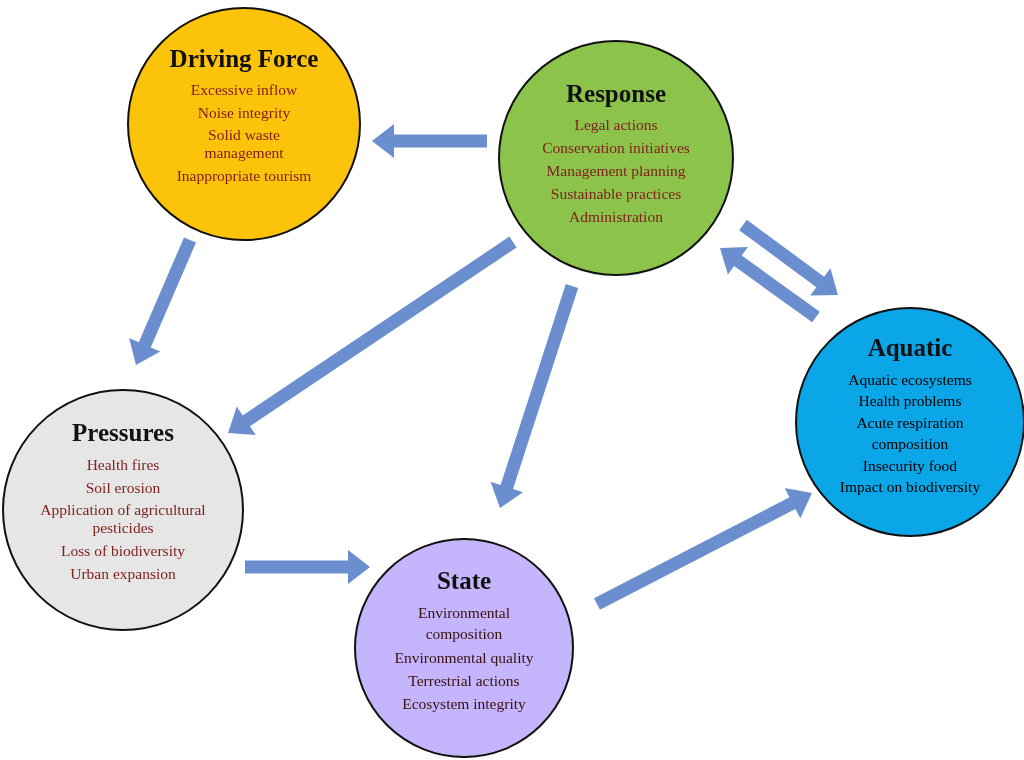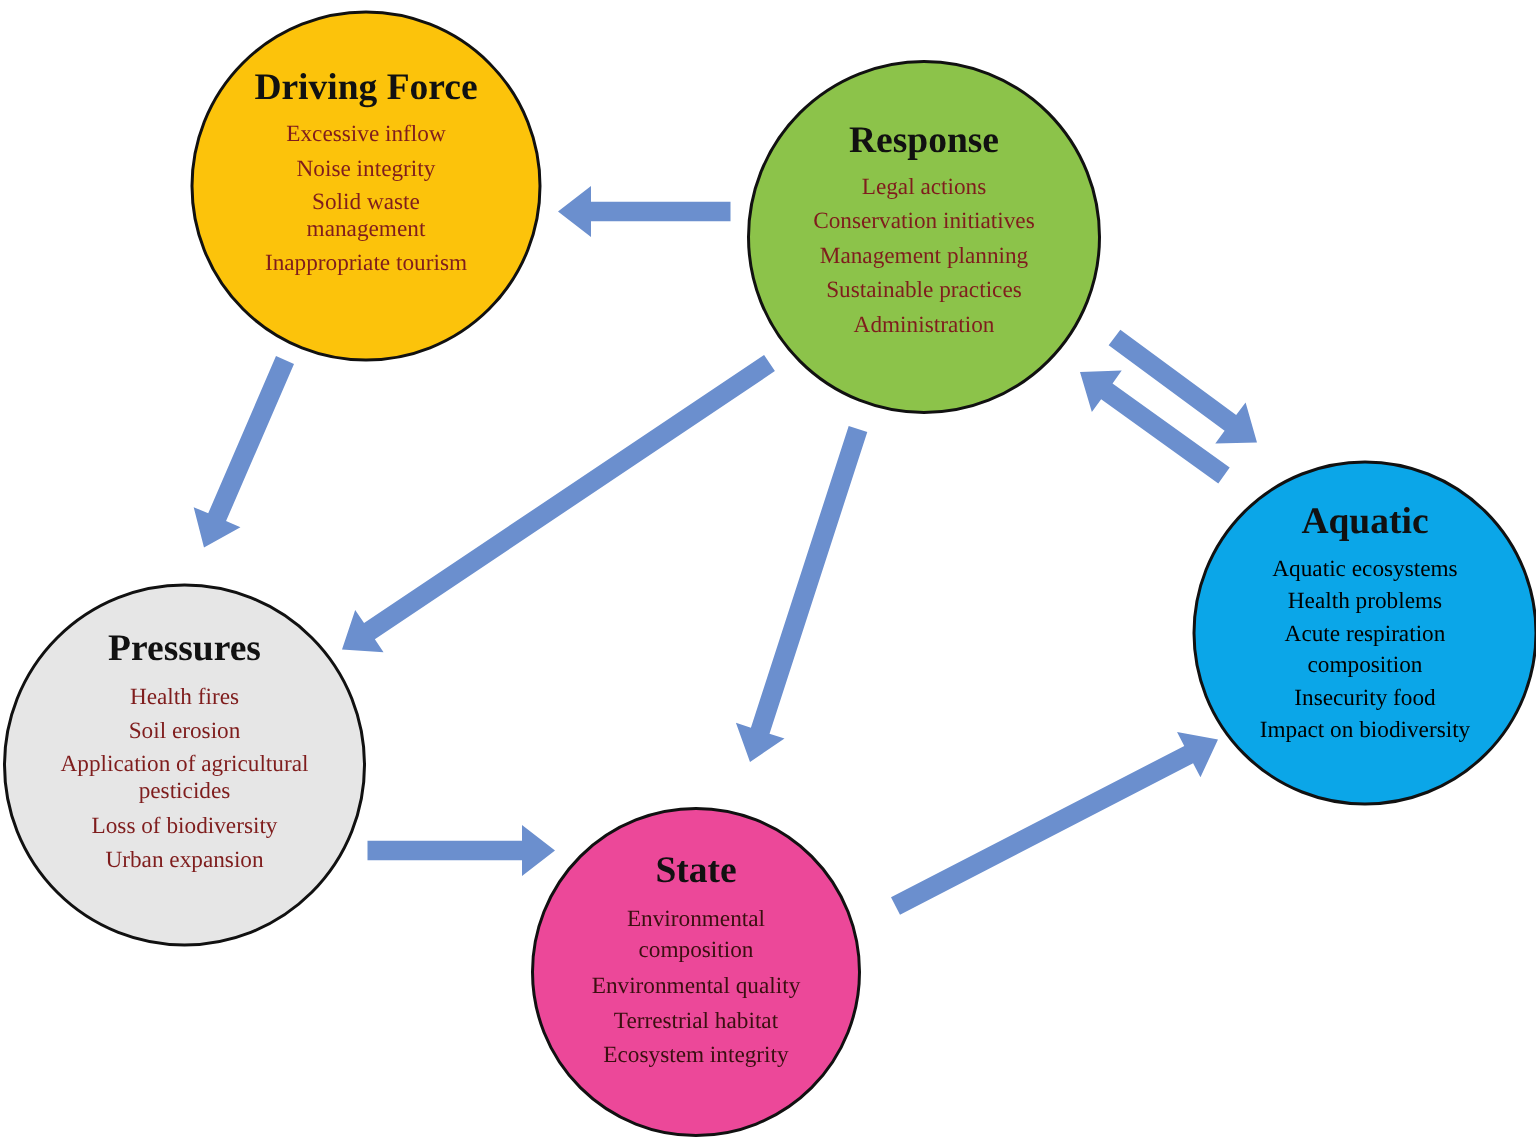--- a/index.html
+++ b/index.html
@@ -76,23 +76,23 @@
     <div class="node-title">Pressures</div>
     <div class="node-items">
       <div class="node-item">Health fires</div>
       <div class="node-item">Soil erosion</div>
       <div class="node-item two-line" style="width:170px">Application of agricultural pesticides</div>
       <div class="node-item">Loss of biodiversity</div>
       <div class="node-item">Urban expansion</div>
     </div>
   </div>
 
-  <div class="node" id="node-state" style="background: #ec4899;">
+  <div class="node" id="node-state" style="background: #c4b5fd;">
     <div class="node-title">State</div>
     <div class="node-items">
       <div class="node-item two-line" style="width:110px;line-height:21px">Environmental composition</div>
       <div class="node-item">Environmental quality</div>
-      <div class="node-item">Terrestrial habitat</div>
+      <div class="node-item">Terrestrial actions</div>
       <div class="node-item">Ecosystem integrity</div>
     </div>
   </div>
 
 </div>
 
 </body></html>

